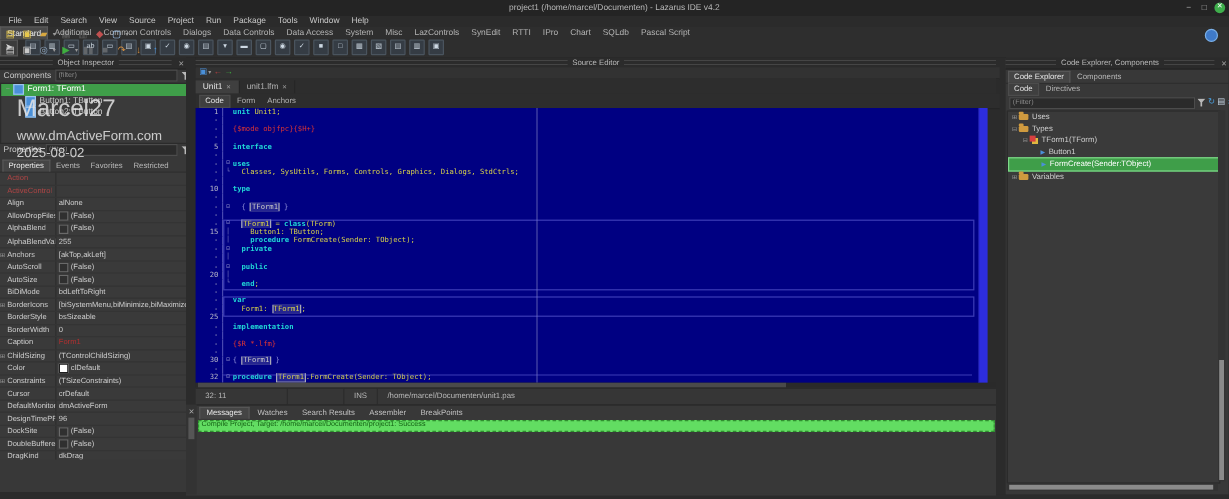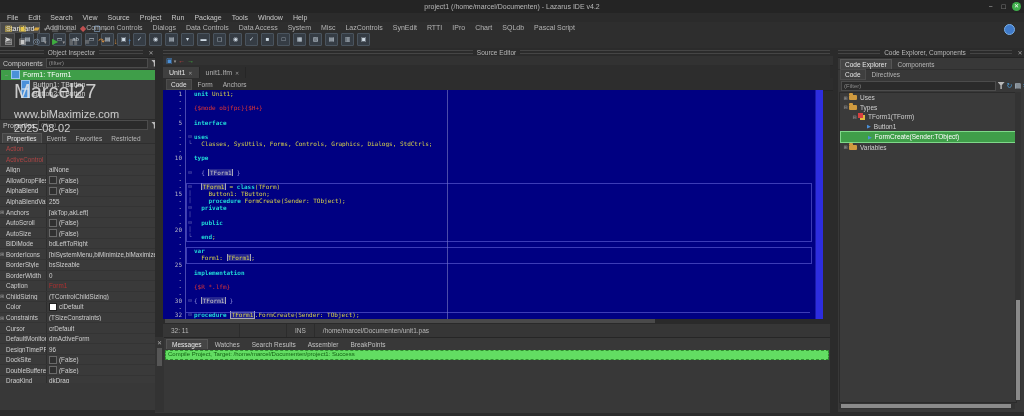--- a/index.html
+++ b/index.html
@@ -474,21 +474,21 @@
         <span class="nm">DragKind</span>
       </div>
       <div class="pval">
         <span>dkDrag</span>
       </div>
     </div>
   </div>
 
 <div class="abs" id="wm">
   <div class="l1">Marcel27</div>
-  <div class="l2">www.biMaximize.com</div>
+  <div class="l2">www.dmActiveForm.com</div>
   <div class="l3">2025-08-02</div>
 </div>
 
 <div class="abs splitter" style="left:155px;top:48px;width:8px;height:289px"></div>
 <div class="abs splitter" style="left:830px;top:48px;width:8px;height:364px"></div>
 
 <div class="abs hdr" id="se-hdr">
   <div class="grip"></div>
   <div class="t">Source Editor</div>
   <div class="grip"></div>

